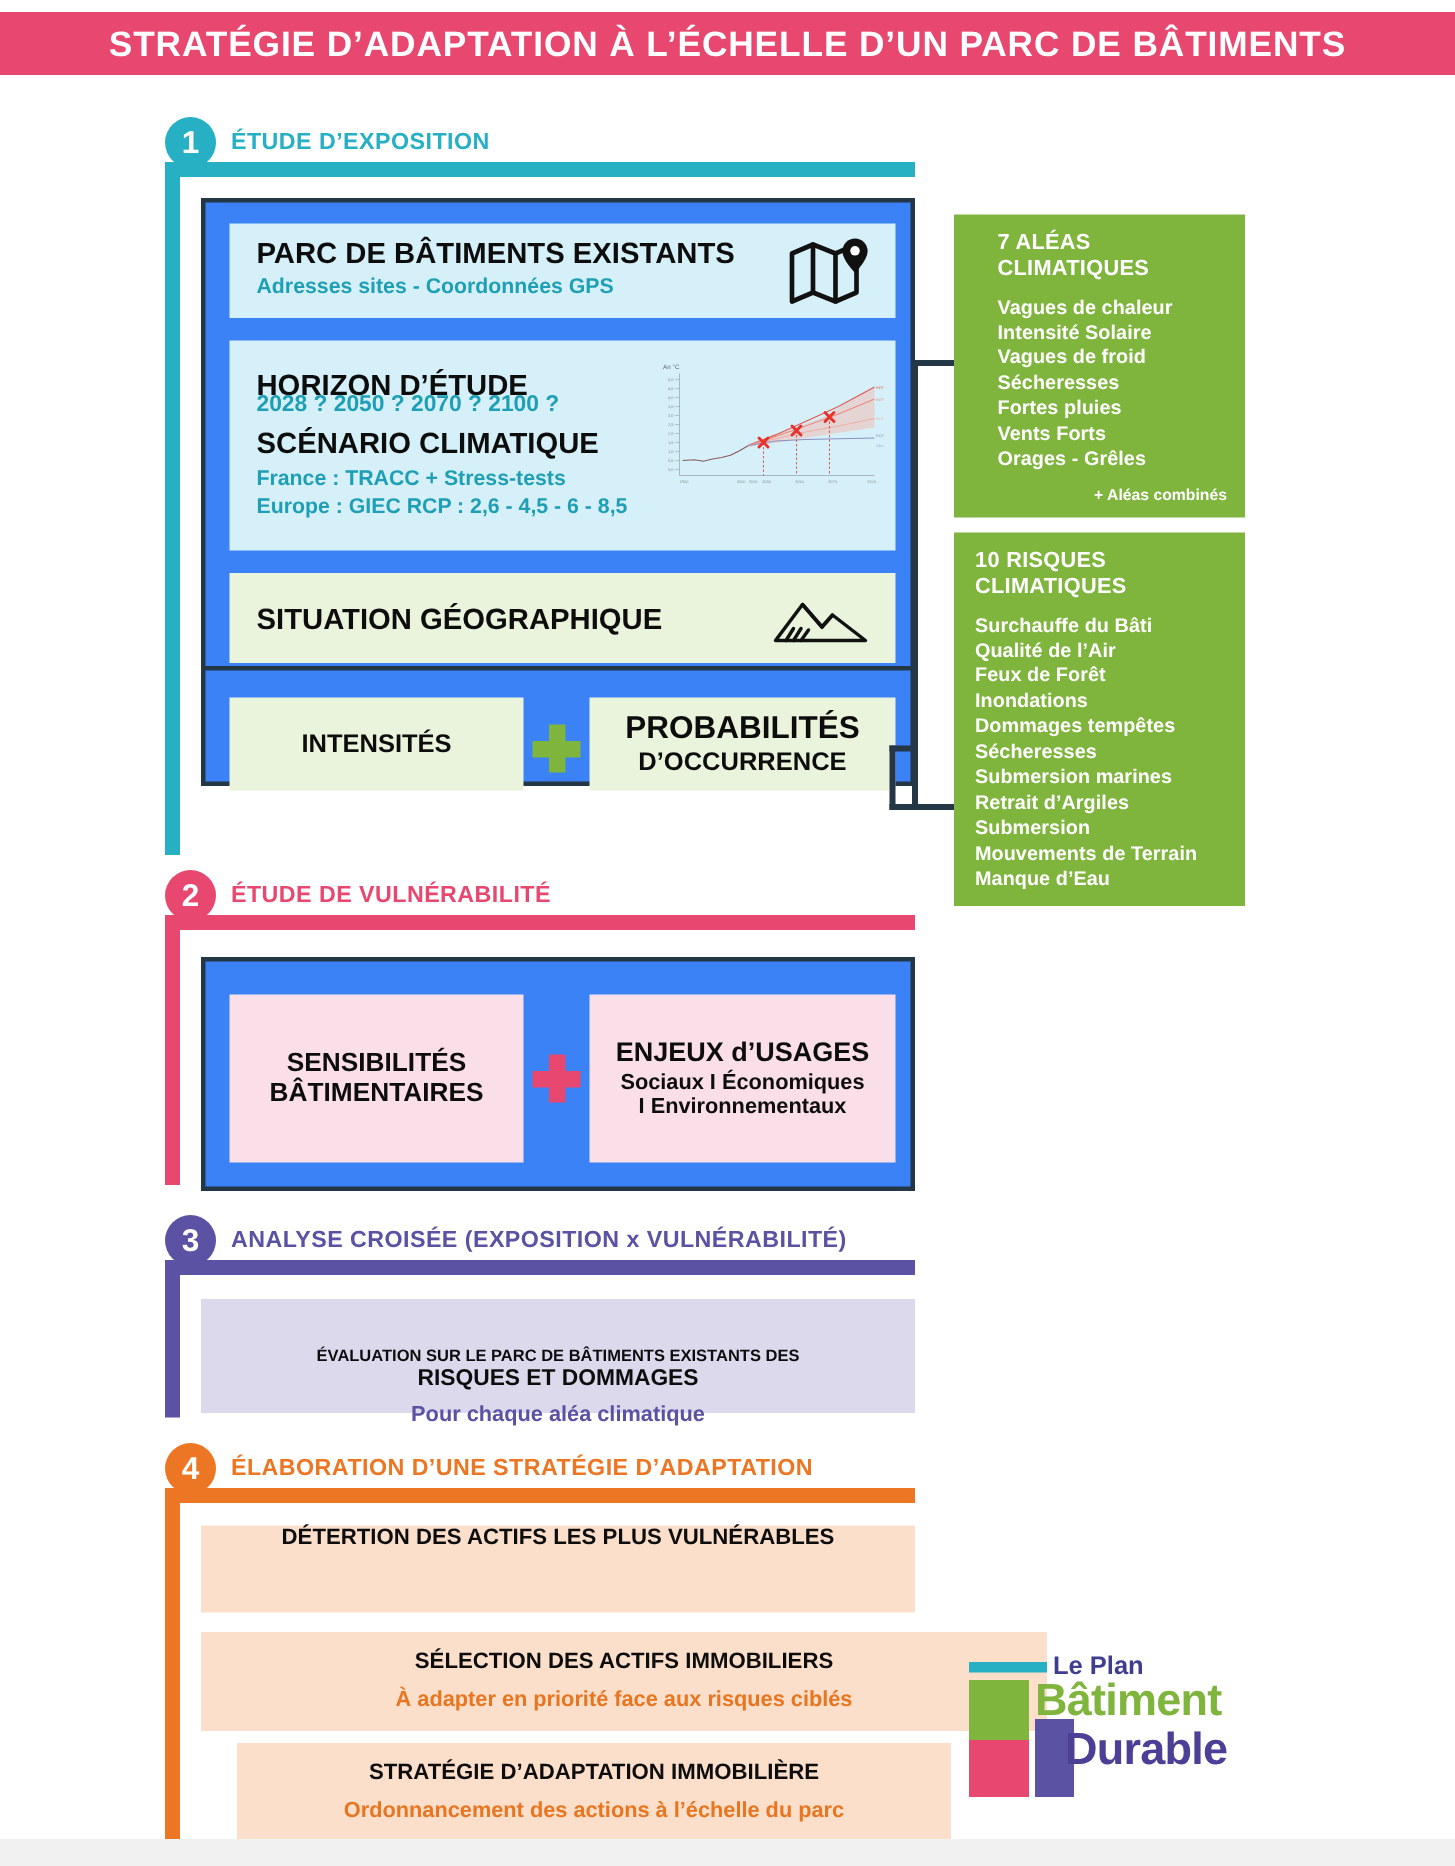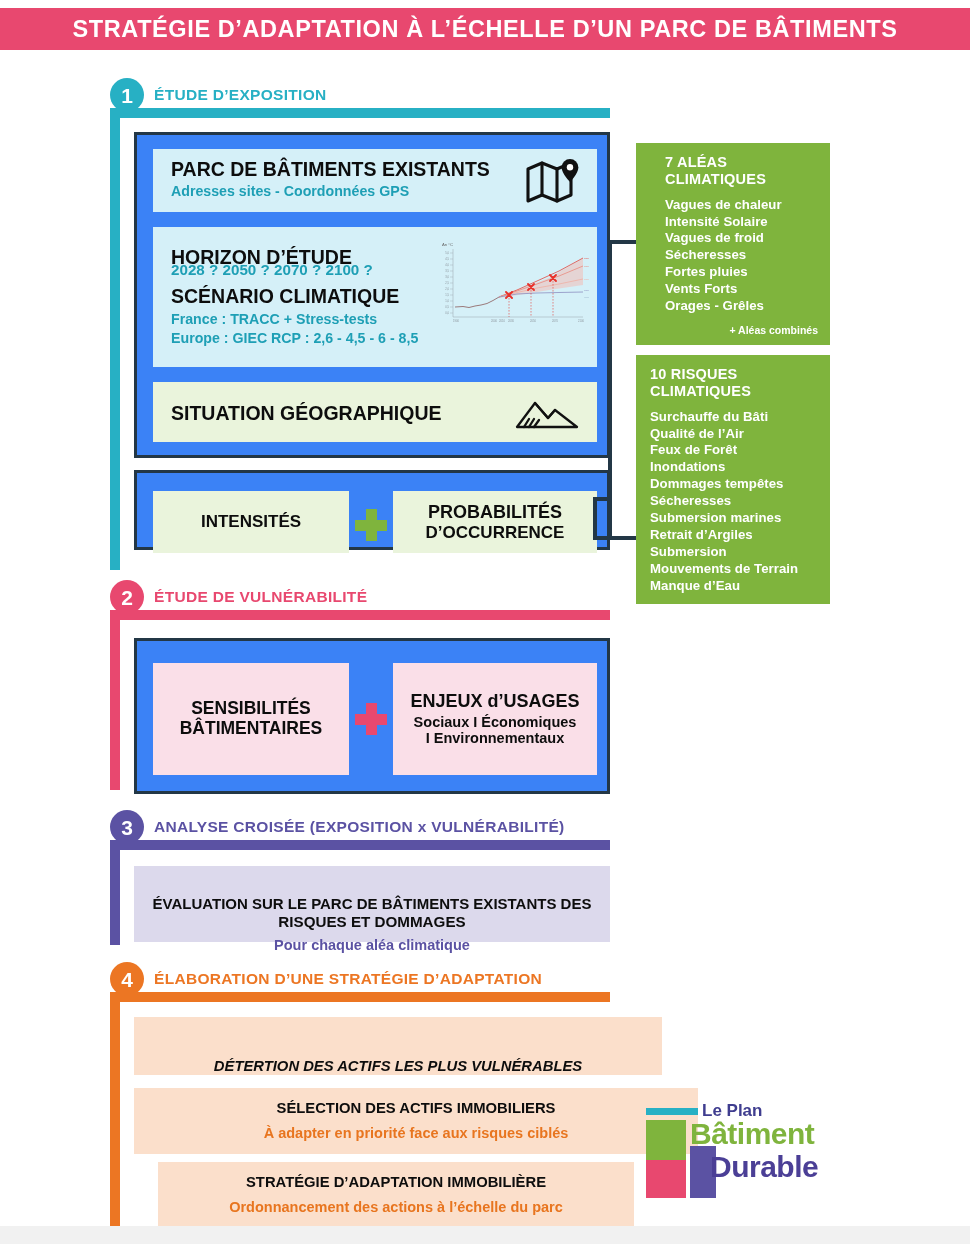--- a/index.html
+++ b/index.html
@@ -233,30 +233,30 @@
           <path d="M20 7 L33 22"></path>
           <path d="M40 14 L33 22"></path>
           <path d="M9 31 L14 23"></path>
           <path d="M14 31 L19 23"></path>
           <path d="M19 31 L24 24"></path>
         </g>
       </svg>
     </div>
   </div>
 
-  <div class="panel" style="left:134px; top:470px; width:476px; height:80px;">
+  <div class="panel" style="left:134px; top:444px; width:476px; height:80px;">
     <div class="row-green" style="position:absolute; left:16px; top:18px; width:196px; height:62px; display:flex; align-items:center; justify-content:center;">
       <div class="rtitle" style="font-size:17px;">INTENSITÉS</div>
     </div>
     <div class="plus" style="left:218px; top:36px; width:32px; height:32px; color:#7fb43d;">
       <div class="h" style="left:0; top:11px; width:32px; height:11px;"></div>
       <div class="v" style="left:11px; top:0; width:11px; height:32px;"></div>
     </div>
     <div class="row-green" style="position:absolute; left:256px; top:18px; width:204px; height:62px; display:flex; flex-direction:column; align-items:center; justify-content:center;">
-      <div class="rtitle" style="font-size:18px;">PROBABILITÉS</div>
+      <div class="rtitle" style="font-size:21px;">PROBABILITÉS</div>
       <div class="rtitle" style="font-size:17px;">D’OCCURRENCE</div>
     </div>
   </div>
 
   <div class="brk" style="left:608px; top:240px; width:4px; height:300px;"></div>
   <div class="brk" style="left:608px; top:240px; width:32px; height:4px;"></div>
   <div class="brk" style="left:608px; top:536px; width:32px; height:4px;"></div>
   <div class="brk" style="left:593px; top:497px; width:19px; height:4px;"></div>
   <div class="brk" style="left:593px; top:497px; width:4px; height:43px;"></div>
   <div class="brk" style="left:593px; top:536px; width:19px; height:4px;"></div>
@@ -318,33 +318,33 @@
   </div>
 
   <div class="sec-head" style="left:110px; top:810px;">
     <div class="sec-badge" style="background:#5b52a3;">3</div>
     <div class="sec-label" style="color:#5b52a3;">ANALYSE CROISÉE (EXPOSITION x VULNÉRABILITÉ)</div>
   </div>
   <div class="sec-bar" style="left:110px; top:840px; width:500px; background:#5b52a3;"></div>
   <div class="sec-spine" style="left:110px; top:840px; height:105px; background:#5b52a3;"></div>
 
   <div class="row-violet" style="position:absolute; left:134px; top:866px; width:476px; height:76px; display:flex; flex-direction:column; align-items:center; justify-content:center;">
-    <div class="rtitle" style="font-size:15px;margin-top:42px;">ÉVALUATION SUR LE PARC DE BÂTIMENTS EXISTANTS DES</div>
+    <div class="rtitle" style="font-size:11px;margin-top:42px;">ÉVALUATION SUR LE PARC DE BÂTIMENTS EXISTANTS DES</div>
     <div class="rtitle" style="font-size:15.2px;">RISQUES ET DOMMAGES</div>
     <div class="rsub sub-violet" style="font-size:14.5px; margin-top:7px;">Pour chaque aléa climatique</div>
   </div>
 
   <div class="sec-head" style="left:110px; top:962px;">
     <div class="sec-badge" style="background:#ec7623;">4</div>
     <div class="sec-label" style="color:#ec7623;">ÉLABORATION D’UNE STRATÉGIE D’ADAPTATION</div>
   </div>
   <div class="sec-bar" style="left:110px; top:992px; width:500px; background:#ec7623;"></div>
   <div class="sec-spine" style="left:110px; top:992px; height:234px; background:#ec7623;"></div>
 
-  <div class="row-orange" style="position:absolute; left:134px; top:1017px; width:528px; height:58px; display:flex; align-items:flex-end; justify-content:center;font-style:italic;">
+  <div class="row-orange" style="position:absolute; left:134px; top:1017px; width:476px; height:58px; display:flex; align-items:flex-start; justify-content:center;">
     <div class="rtitle" style="font-size:14.8px;">DÉTERTION DES ACTIFS LES PLUS VULNÉRABLES</div>
   </div>
 
   <div class="row-orange" style="position:absolute; left:134px; top:1088px; width:564px; height:66px; display:flex; flex-direction:column; align-items:center; justify-content:center;">
     <div class="rtitle" style="font-size:14.8px;">SÉLECTION DES ACTIFS IMMOBILIERS</div>
     <div class="rsub sub-orange" style="font-size:14.5px; margin-top:8px;">À adapter en priorité face aux risques ciblés</div>
   </div>
 
   <div class="row-orange" style="position:absolute; left:134px; top:1162px; width:476px; height:66px; display:flex; flex-direction:column; align-items:center; justify-content:center;margin-left:24px;">
     <div class="rtitle" style="font-size:14.8px;">STRATÉGIE D’ADAPTATION IMMOBILIÈRE</div>

